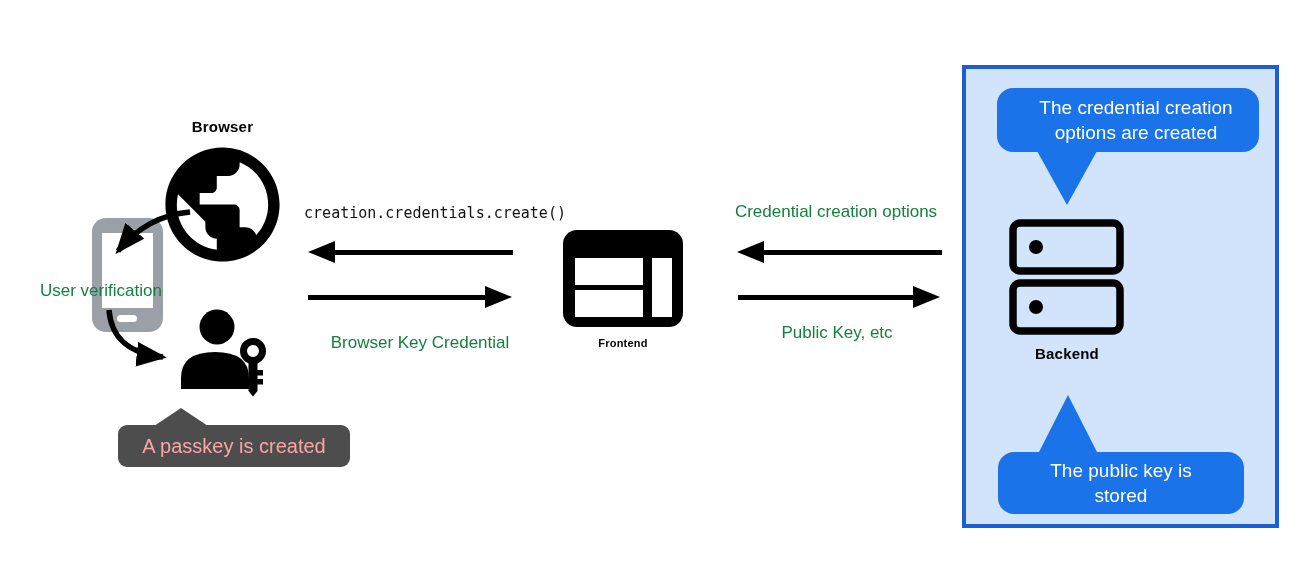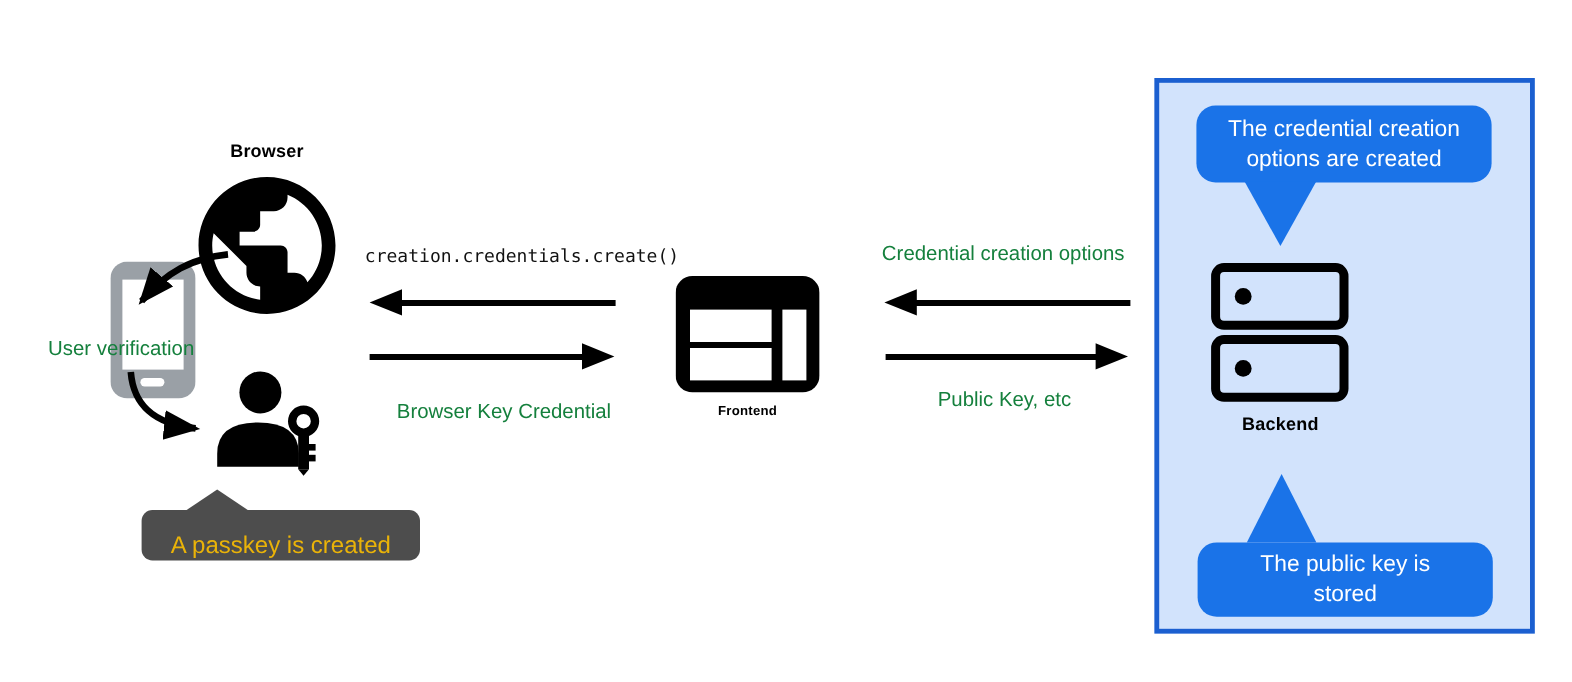--- a/index.html
+++ b/index.html
@@ -32,22 +32,22 @@
   .bubble { background:#1a73e8; border-radius:16px; color:#fff; font-size:19px;
             line-height:25px; display:flex; align-items:center; justify-content:center;
             text-align:center; }
   .tri { width:0; height:0; }
   .tri-down { border-left:30px solid transparent; border-right:30px solid transparent;
               border-top:54px solid #1a73e8; }
   .tri-up   { border-left:29px solid transparent; border-right:29px solid transparent;
               border-bottom:57px solid #1a73e8; }
 
   
-  .tooltip-dark { background:#4d4d4d; border-radius:9px; color:#eab308; font-size:20px;
-                  display:flex; align-items:flex-end; justify-content:center; text-align:center; }
+  .tooltip-dark { background:#4d4d4d; border-radius:9px; color:#fca5a5; font-size:20px;
+                  display:flex; align-items:center; justify-content:center; text-align:center; }
   .tri-up-dark { width:0; height:0; border-left:27px solid transparent;
                  border-right:27px solid transparent; border-bottom:18px solid #4d4d4d; }
 </style>
 </head>
 <body>
 
 <div class="abs lbl node-label" style="left:154px; top:118px; width:137px;">Browser</div>
 
 <svg class="abs" style="left:154px; top:136px;" width="137" height="137" viewBox="0 0 24 24" aria-hidden="true">
   <path fill="#000" d="M12 2C6.48 2 2 6.48 2 12s4.48 10 10 10 10-4.48 10-10S17.52 2 12 2zm-1 17.93c-3.95-.49-7-3.85-7-7.93 0-.62.08-1.21.21-1.79L9 15v1c0 1.1.9 2 2 2v1.93zm6.9-2.54c-.26-.81-1-1.39-1.9-1.39h-1v-3c0-.55-.45-1-1-1H8v-2h2c.55 0 1-.45 1-1V7h2c1.1 0 2-.9 2-2v-.41c2.93 1.19 5 4.06 5 7.41 0 2.08-.8 3.97-2.1 5.39z"></path>
@@ -118,21 +118,21 @@
 
 <div class="abs arrow dir-right" style="left:738px; top:286px; width:202px;">
   <span class="shaft"></span>
   <span class="head"></span>
 </div>
 
 <div class="abs lbl msg-label" style="left:717px; top:323px; width:240px;">Public Key, etc</div>
 
 <div class="abs backend-box"></div>
 
-<div class="abs bubble" style="left:997px; top:88px; width:246px; height:64px;">
+<div class="abs bubble" style="left:997px; top:88px; width:246px; height:64px;padding-left:16px;">
   <span style="max-width:230px;">The credential creation options are created</span>
 </div>
 <div class="abs tri tri-down" style="left:1037px; top:151px;"></div>
 
 <svg class="abs" style="left:1008px; top:218px;" width="118" height="122" viewBox="0 0 118 122" aria-hidden="true">
   <rect x="5" y="5" width="107" height="48" rx="7" fill="none" stroke="#000" stroke-width="7.5"></rect>
   <circle cx="28" cy="29" r="7" fill="#000"></circle>
   <rect x="5" y="65" width="107" height="48" rx="7" fill="none" stroke="#000" stroke-width="7.5"></rect>
   <circle cx="28" cy="89" r="7" fill="#000"></circle>
 </svg>

